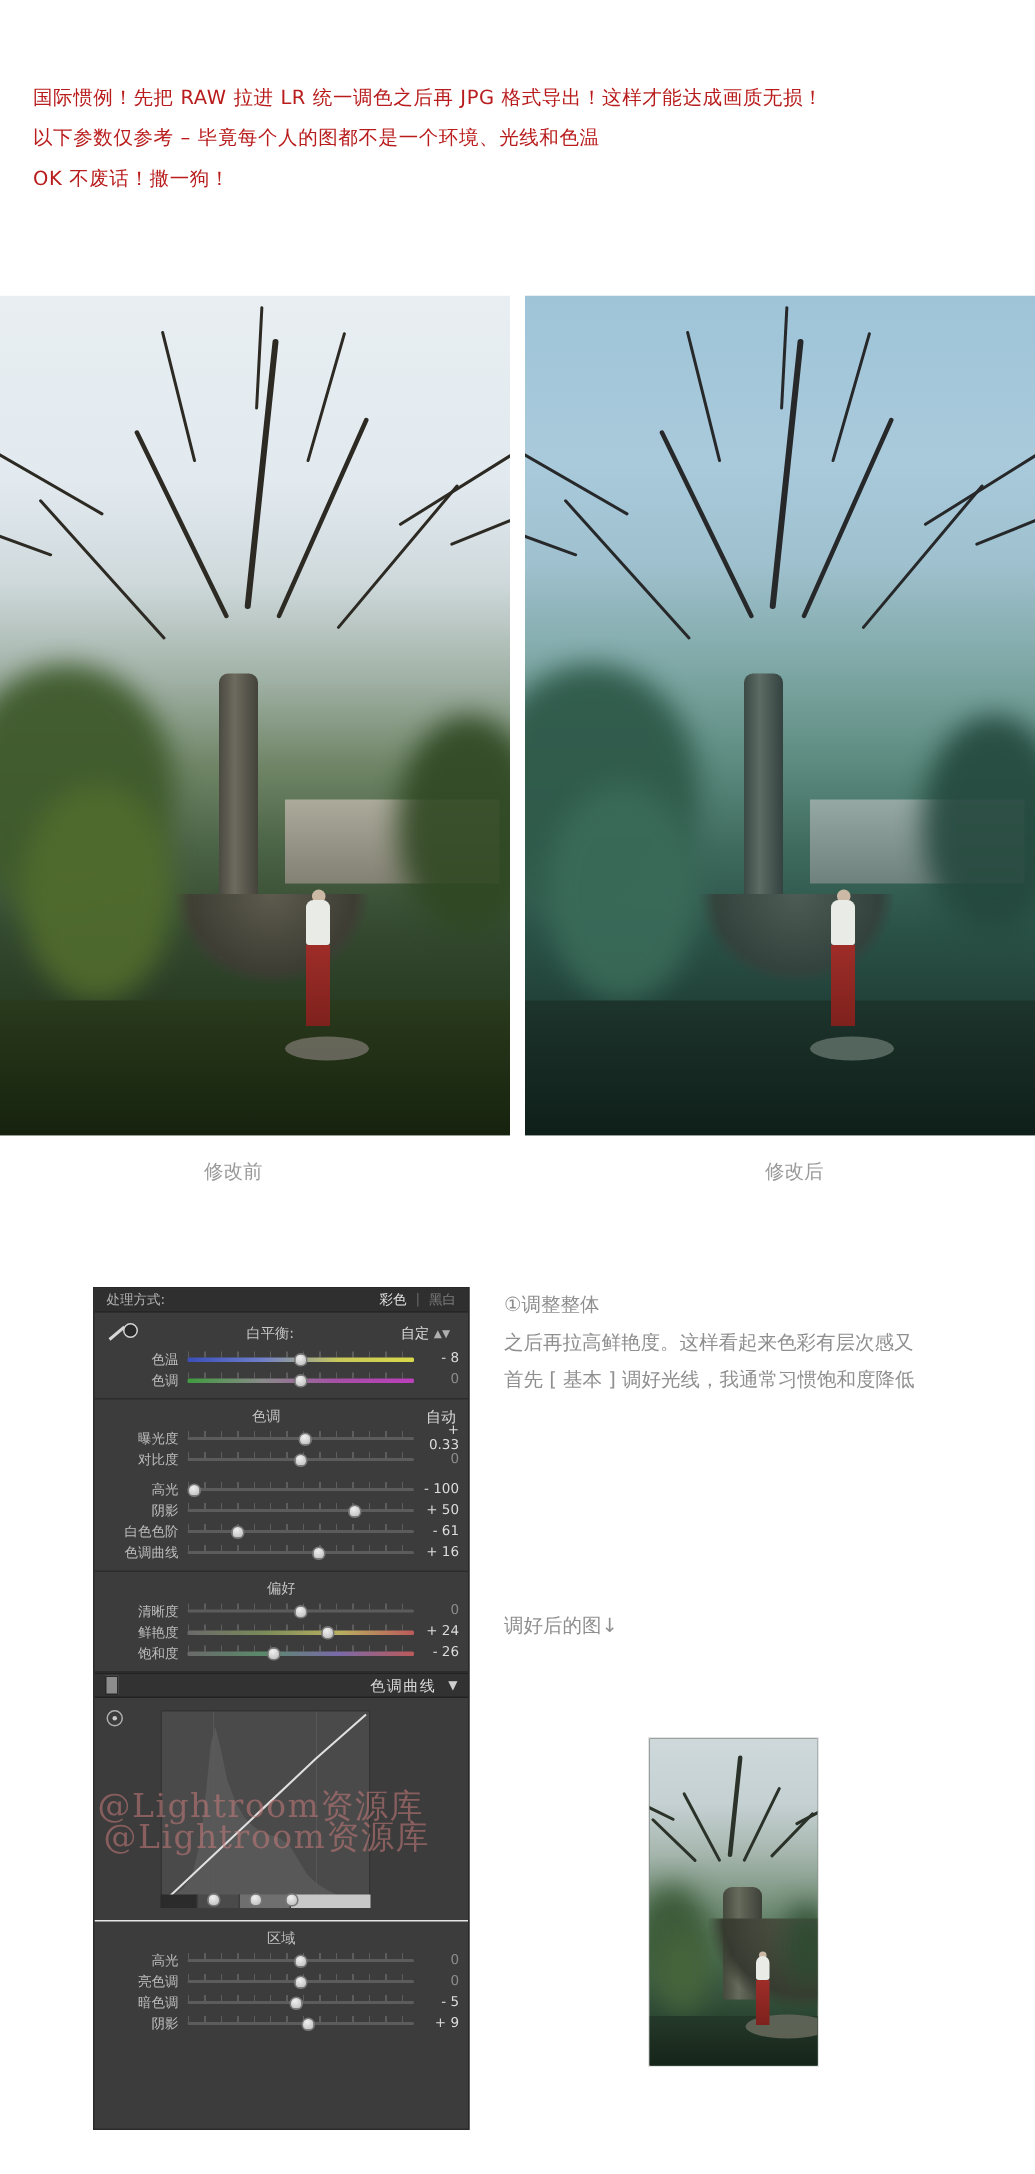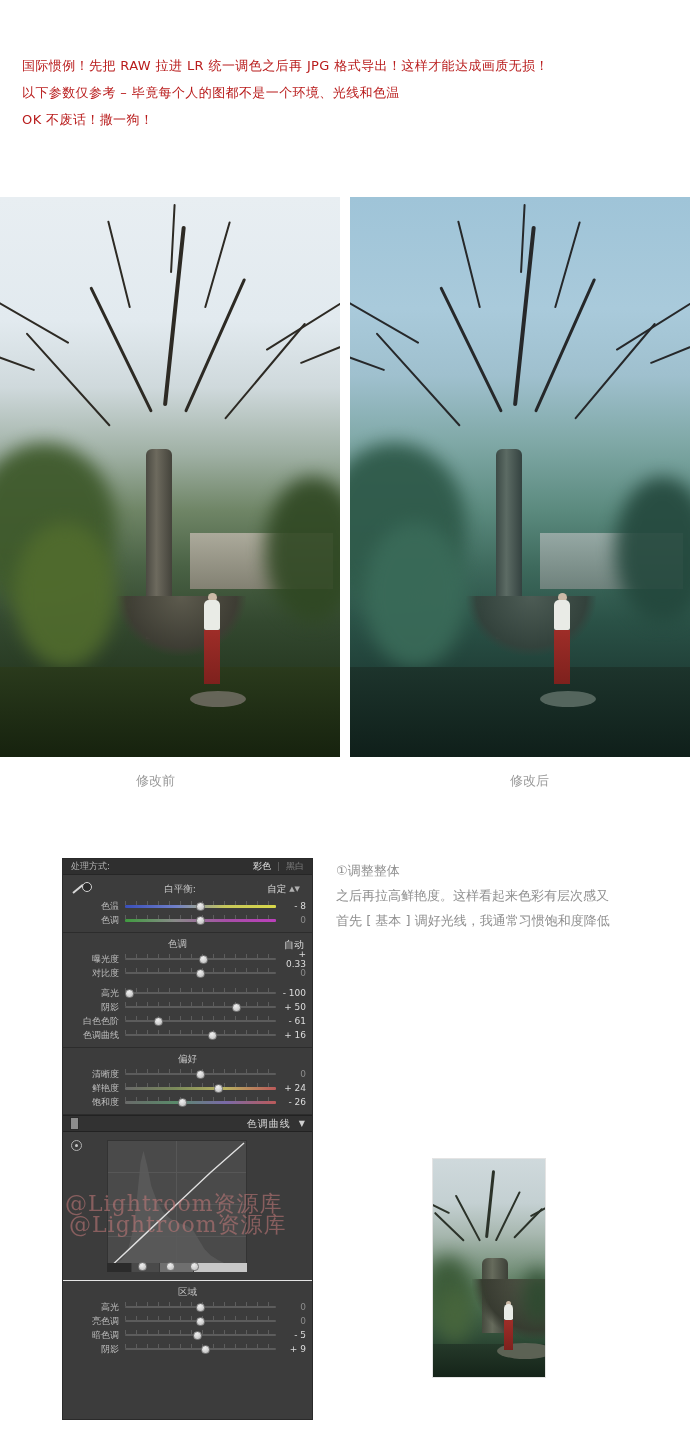--- a/index.html
+++ b/index.html
@@ -457,20 +457,21 @@
   <span class="watermark" id="wm-panel-2">@Lightroom资源库</span>
 </div>
 
 <div id="notes">
   <div class="n-line">①调整整体</div>
   <div class="n-line">之后再拉高鲜艳度。这样看起来色彩有层次感又</div>
   <div class="n-line">首先 [ 基本 ] 调好光线，我通常习惯饱和度降低</div>
 </div>
 
 <div id="note-result">
+  <div class="n-line">调好后的图↓</div>
 </div>
 
 <div id="thumb">
   <div class="photo right" style="position:absolute;left:0;top:0;width:114px;height:220px;">
     <div class="sky" style="background:linear-gradient(to bottom,#cfd9dc 0%,#c4d0d2 20%,#a8b8b0 34%,#7d9682 48%,#587a5c 60%,#3f5f45 72%,#2b4633 84%,#1b3126 100%);"></div>
     <div class="canopy">
       <div class="branch" style="left:46%;top:8%;width:3px;height:50%;transform:rotate(6deg);background:#2b3229;"></div>
       <div class="branch" style="left:40%;top:22%;width:2px;height:38%;transform:rotate(-28deg);background:#2b3229;"></div>
       <div class="branch" style="left:54%;top:20%;width:2px;height:40%;transform:rotate(26deg);background:#2b3229;"></div>
       <div class="branch" style="left:26%;top:30%;width:2px;height:30%;transform:rotate(-46deg);background:#2b3229;"></div>

